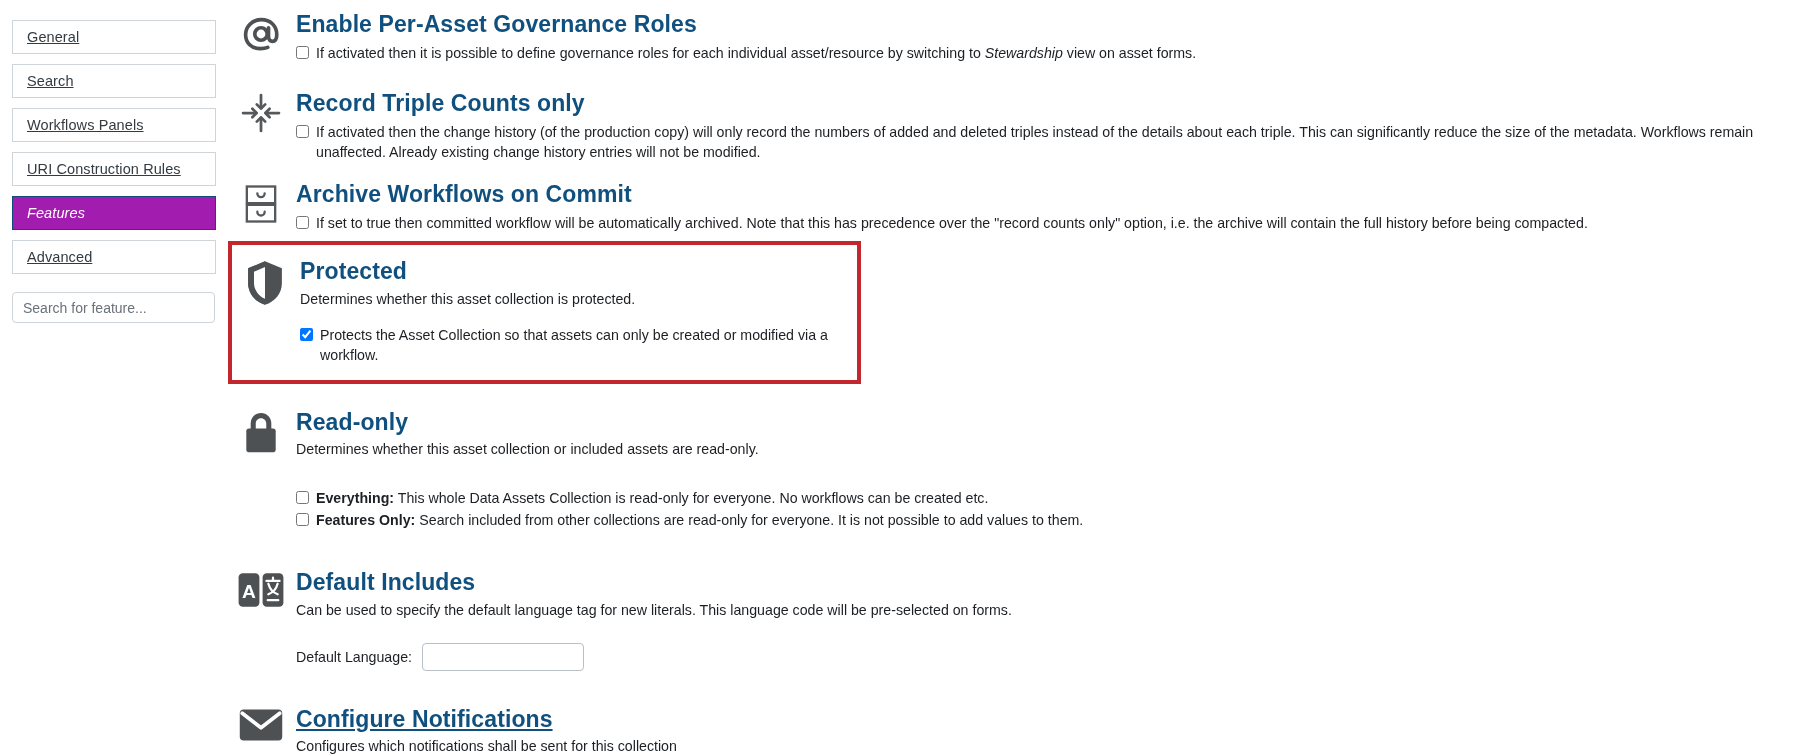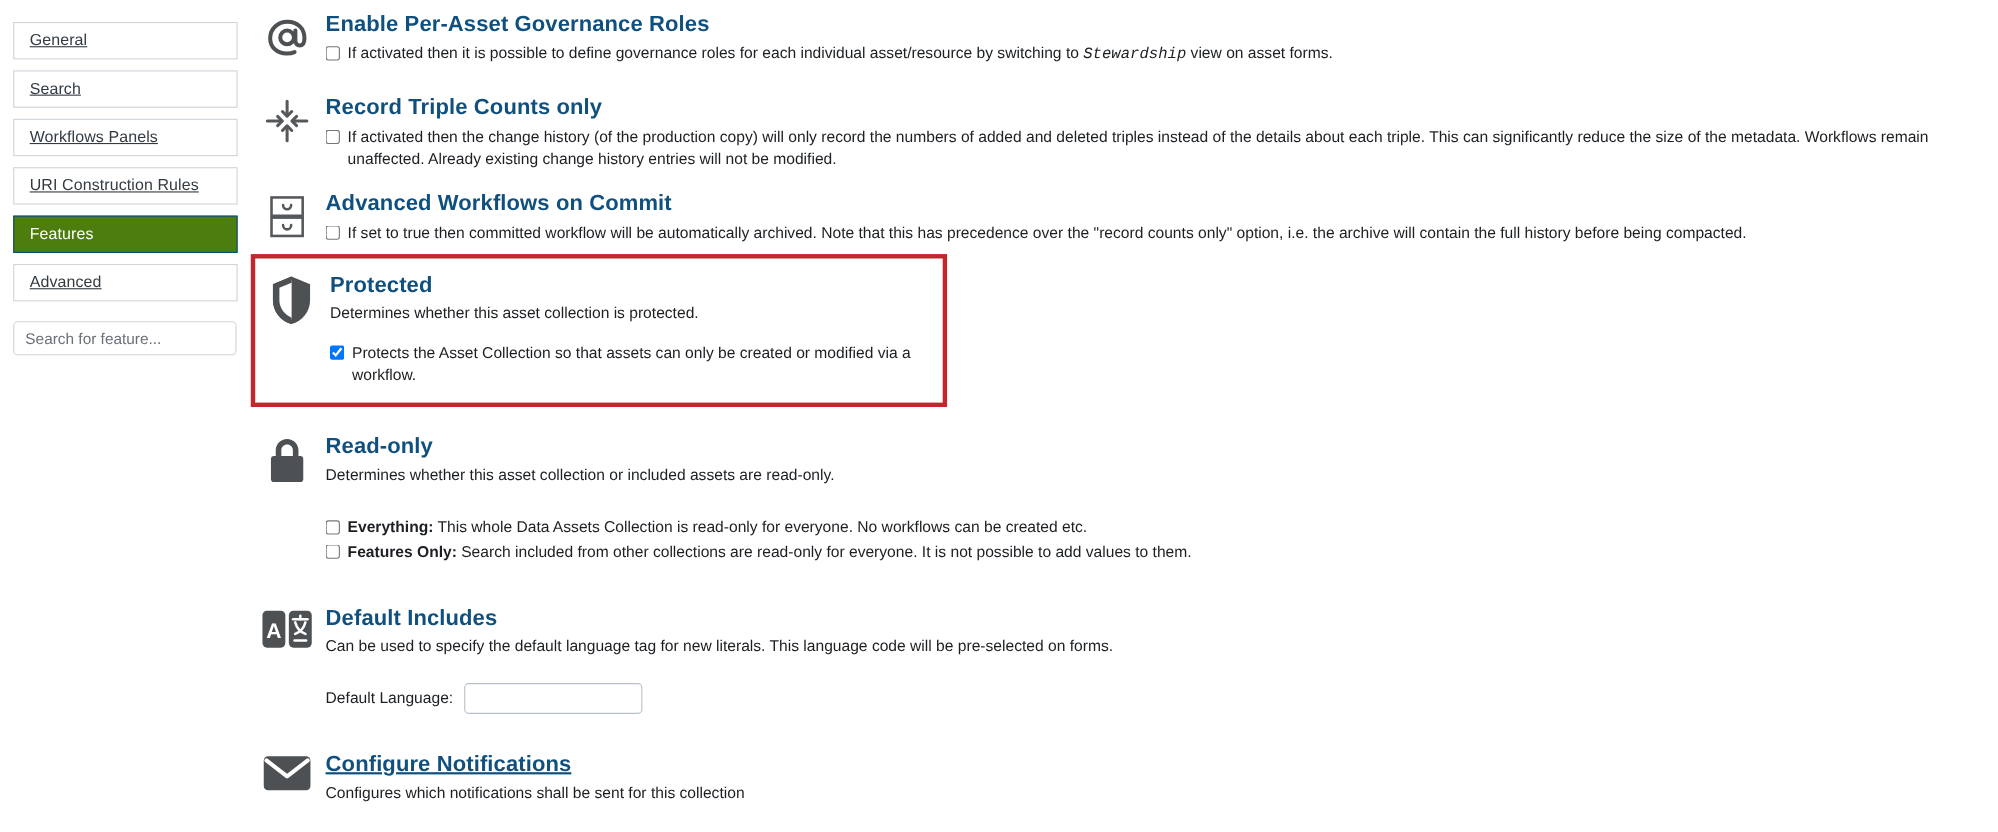--- a/index.html
+++ b/index.html
@@ -29,22 +29,23 @@
     background: #fff;
     cursor: pointer;
   }
   .nav-item .lbl {
     font-size: 14.5px;
     color: #333b42;
     text-decoration: underline;
     letter-spacing: .1px;
   }
   .nav-item.active {
-    background: #4d7c0f;
+    background: #a21caf;
     border-color: #0d4d7c;
+    font-style: italic;
   }
   .nav-item.active .lbl {
     color: #ffffff;
     text-decoration: none;
   }
   .nav-search {
     margin-top: 8px;
     height: 31px;
     width: 203px;
     border: 1px solid #cfd4d9;
@@ -74,21 +75,21 @@
     flex: 0 0 66px;
     width: 66px;
     display: flex;
     justify-content: center;
     align-items: flex-start;
     padding-top: 2px;
   }
   .fbody { flex: 1 1 auto; min-width: 0; padding-left: 2px; }
 
   .ftitle {
-    font-size: 20px;
+    font-size: 23px;
     font-weight: bold;
     color: #10507f;
     line-height: 1.25;
     margin: 0 0 4px 0;
     letter-spacing: .1px;
   }
   .ftitle.link { text-decoration: underline; cursor: pointer; }
 
   .fdesc {
     font-size: 14.2px;
@@ -112,21 +113,21 @@
   input[type=checkbox] {
     margin: 0;
     width: 13px;
     height: 13px;
     flex: 0 0 13px;
     position: relative;
     top: 3px;
     cursor: pointer;
   }
   .strong { font-weight: bold; }
-  .ital { font-style: italic; font-family: Liberation Mono, monospace; }
+  .ital { font-style: italic; }
 
   
   .highlight {
     border: 4px solid #c1272d;
     padding: 12px 10px 14px 0;
     margin: 8px 0 10px 0;
     width: 633px;
     display: flex;
     align-items: flex-start;
   }
@@ -231,21 +232,21 @@
     <section class="feature">
       <div class="ficon">
         <svg width="40" height="44" viewBox="0 0 24 26" fill="none" stroke="#56595c" stroke-width="1.4">
           <rect x="3.5" y="2.5" width="17" height="10"></rect>
           <rect x="3.5" y="13.5" width="17" height="10"></rect>
           <path d="M9.8 6.6c0 1.4 1 2.3 2.2 2.3s2.2-.9 2.2-2.3" stroke-linecap="round"></path>
           <path d="M9.8 17.6c0 1.4 1 2.3 2.2 2.3s2.2-.9 2.2-2.3" stroke-linecap="round"></path>
         </svg>
       </div>
       <div class="fbody">
-        <h3 class="ftitle">Advanced Workflows on Commit</h3>
+        <h3 class="ftitle">Archive Workflows on Commit</h3>
         <div class="cbrow">
           <input type="checkbox" style="">
           <span class="cbtext">If set to true then committed workflow will be automatically archived. Note that this has precedence over the "record counts only" option, i.e. the archive will contain the full history before being compacted.</span>
         </div>
       </div>
     </section>
 
     <section class="highlight">
       <div class="ficon">
         <svg width="44" height="48" viewBox="0 0 24 26" fill="#4d5154">

